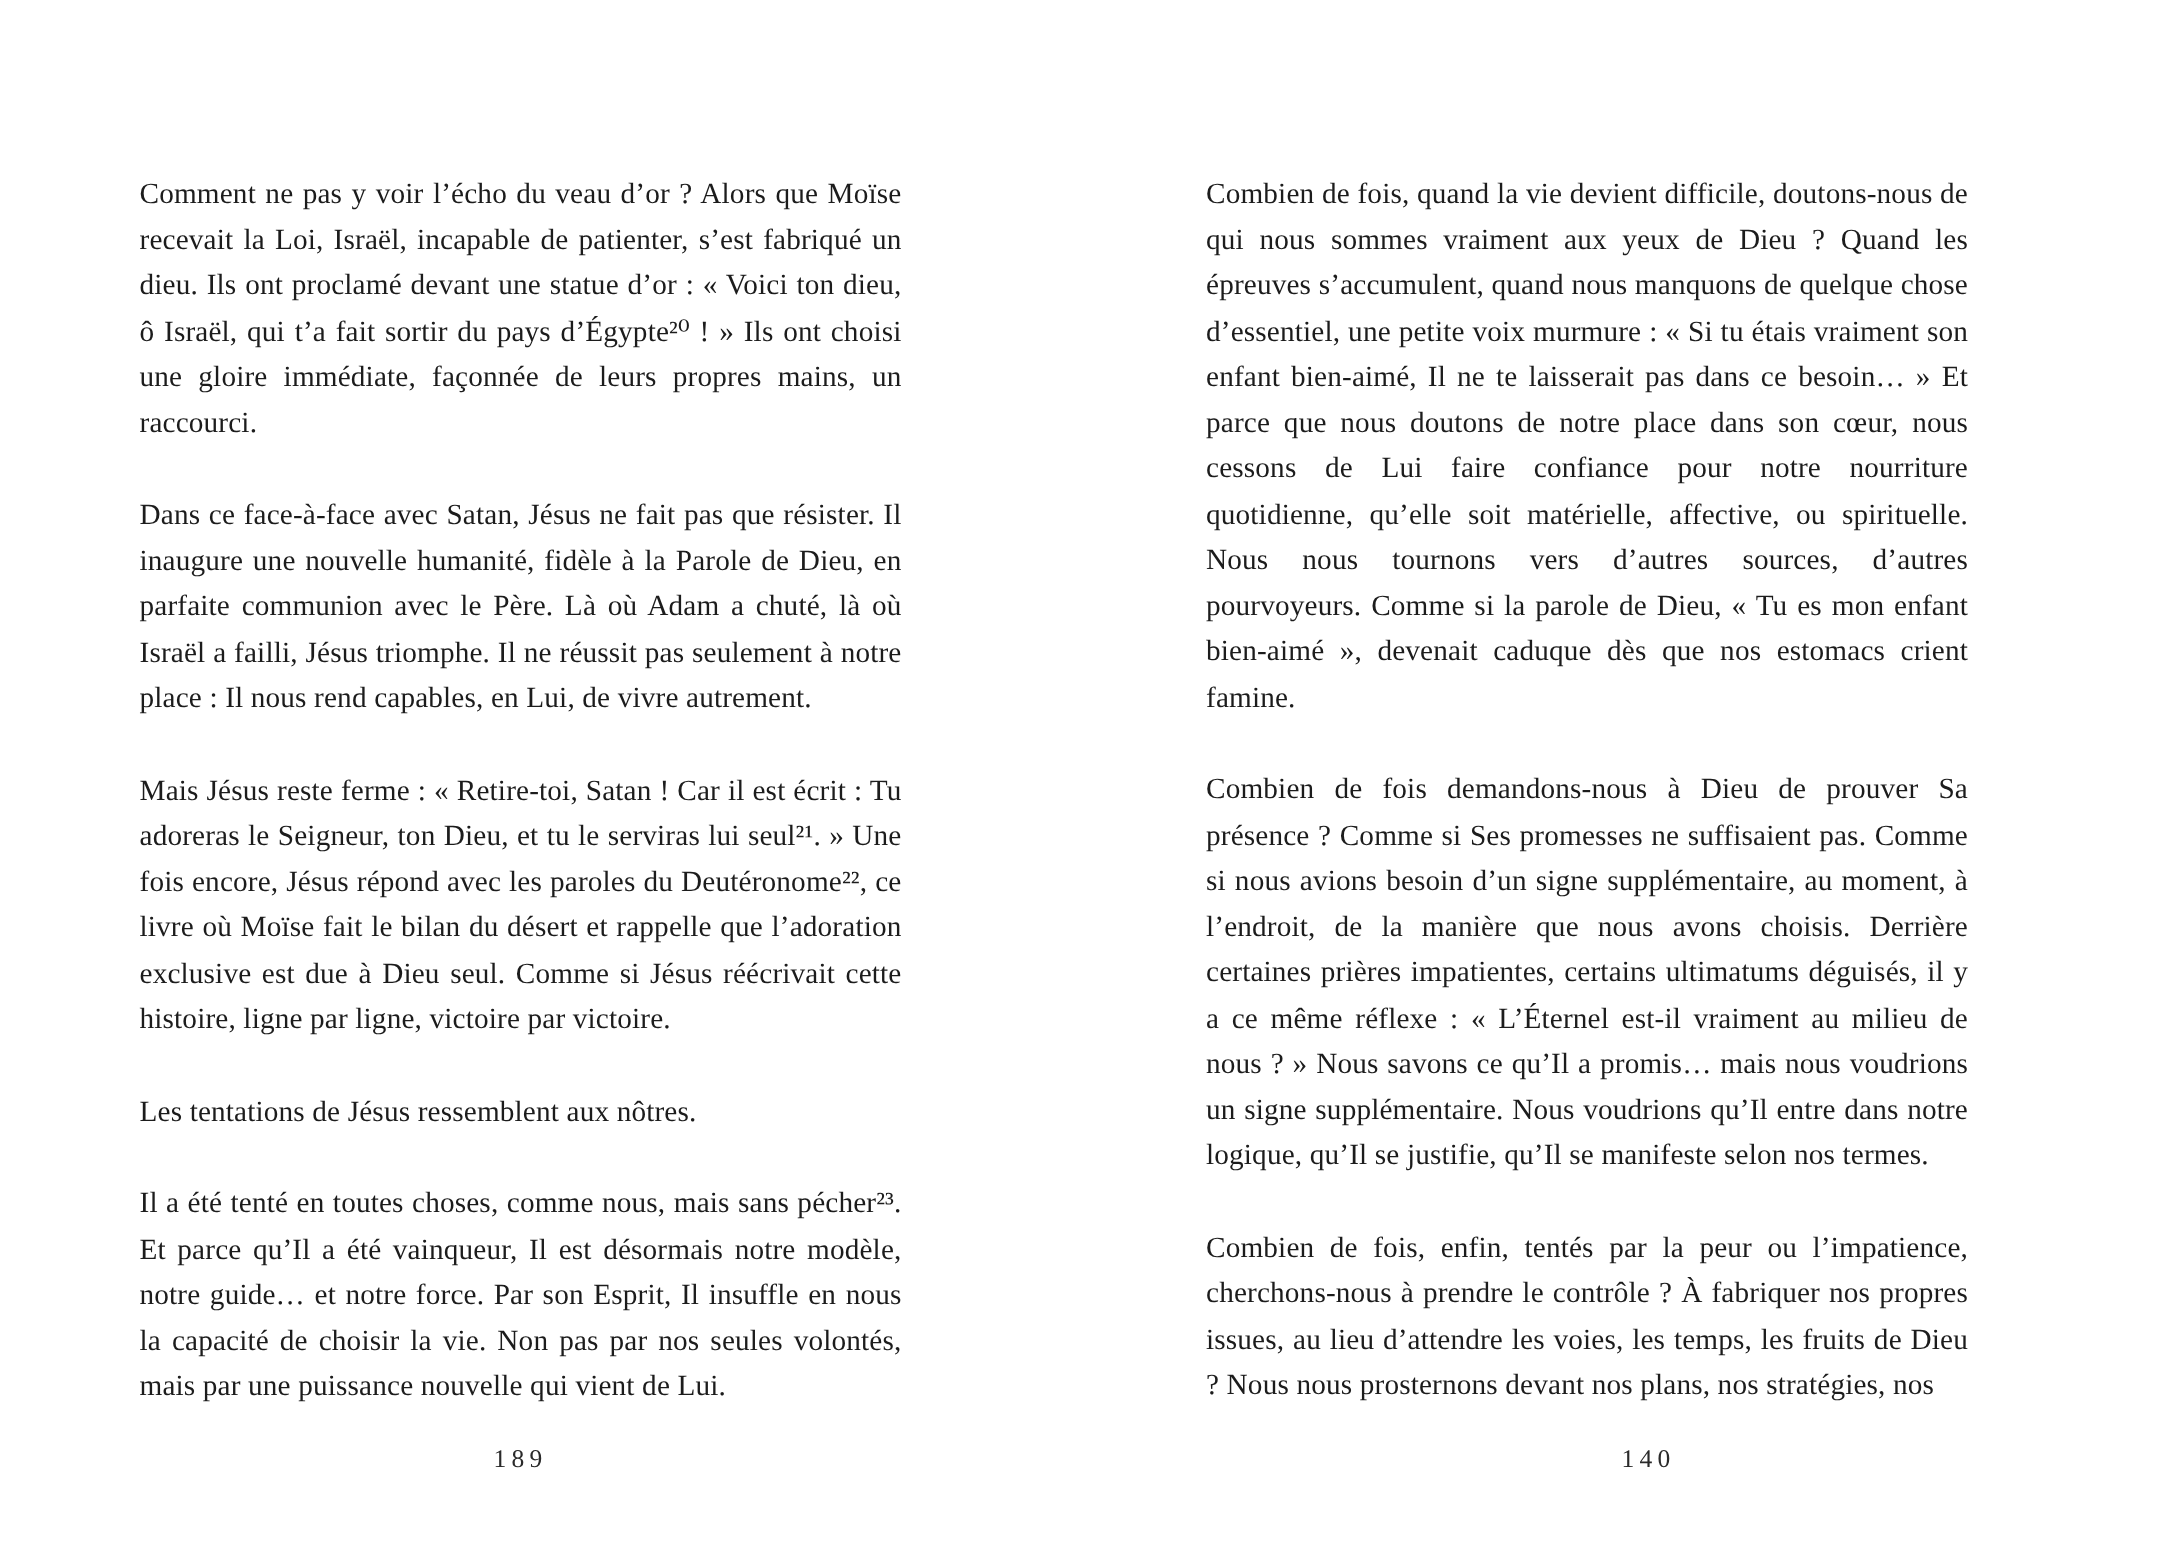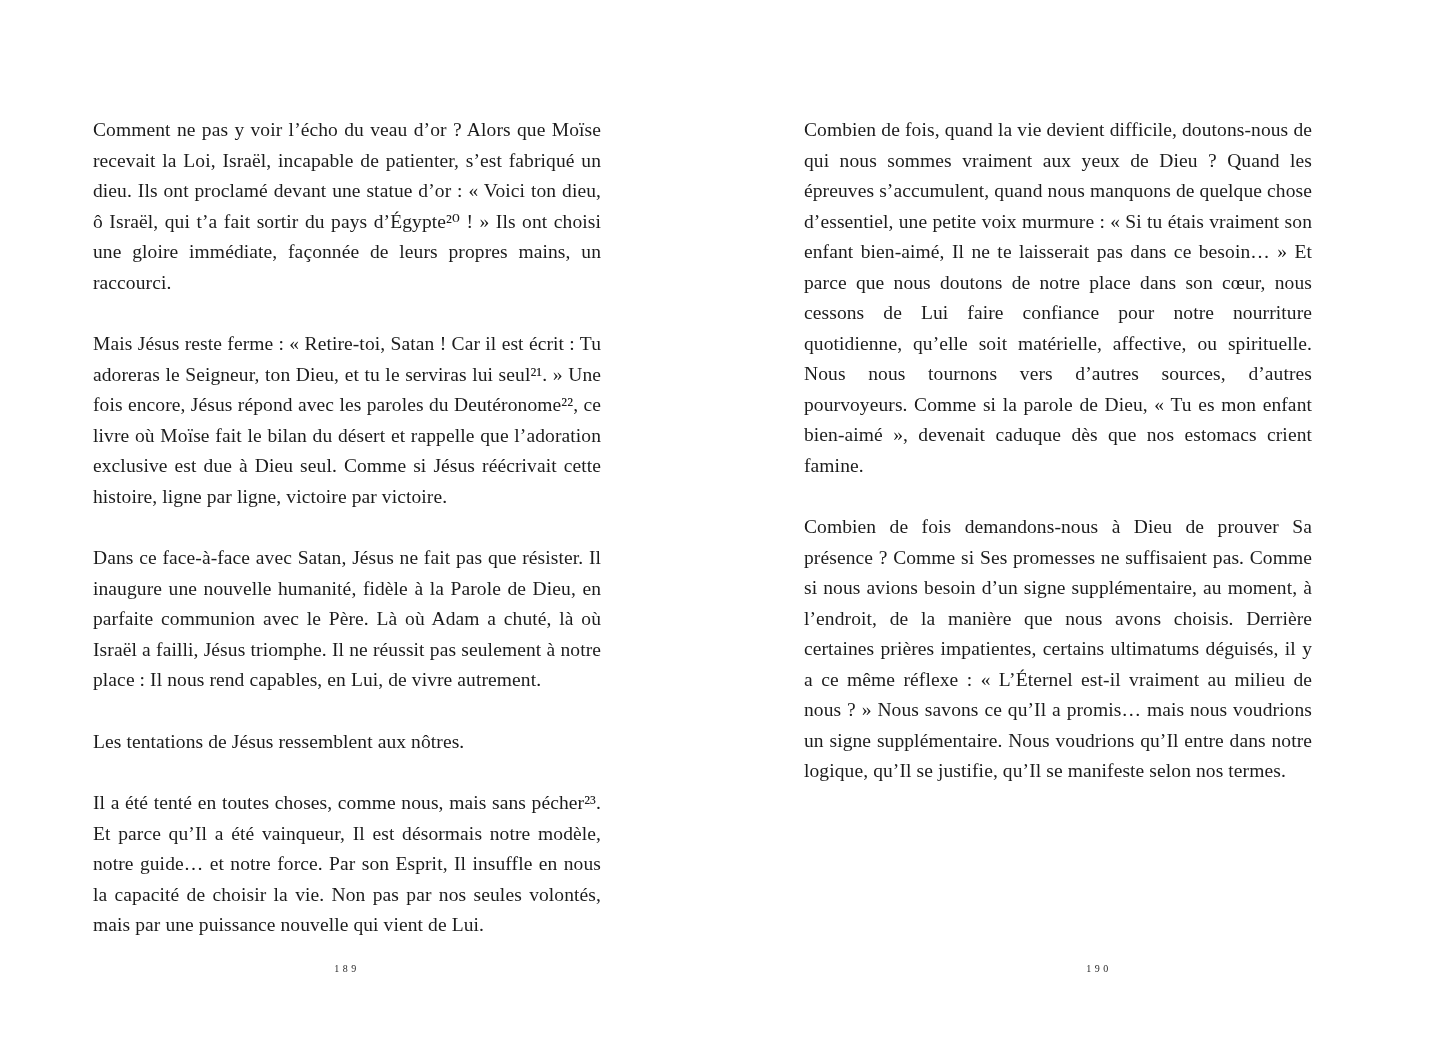--- a/index.html
+++ b/index.html
@@ -29,39 +29,40 @@
   .page-text.left  { left: 93px; }
   .page-text.right { left: 804px; }
   .page-text p { margin: 0 0 31px 0; text-align: justify; }
   .page-text p:last-child { margin-bottom: 0; }
   .folio {
     position: absolute;
     top: 963px;
     width: 508px;
     text-align: center;
     color: #2a2a2a;
-    font-size: 10px;
+    font-size: 17px;
     letter-spacing: 3.5px;
   }
   .folio.left  { left: 93px; }
   .folio.right { left: 845px; }
 </style>
 </head>
 <body>
 
 <div class="spread">
 
   <div class="page-text left">
     <p>Comment ne pas y voir l’écho du veau d’or ? Alors que Moïse recevait la Loi, Israël, incapable de patienter, s’est fabriqué un dieu. Ils ont proclamé devant une statue d’or : « Voici ton dieu, ô Israël, qui t’a fait sortir du pays d’Égypte²⁰ ! » Ils ont choisi une gloire immédiate, façonnée de leurs propres mains, un raccourci.</p>
+    <p>Dans ce face-à-face avec Satan, Jésus ne fait pas que résister. Il inaugure une nouvelle humanité, fidèle à la Parole de Dieu, en parfaite communion avec le Père. Là où Adam a chuté, là où Israël a failli, Jésus triomphe. Il ne réussit pas seulement à notre place : Il nous rend capables, en Lui, de vivre autrement.</p>
     <p>Mais Jésus reste ferme : « Retire-toi, Satan ! Car il est écrit : Tu adoreras le Seigneur, ton Dieu, et tu le serviras lui seul²¹. » Une fois encore, Jésus répond avec les paroles du Deutéronome²², ce livre où Moïse fait le bilan du désert et rappelle que l’adoration exclusive est due à Dieu seul. Comme si Jésus réécrivait cette histoire, ligne par ligne, victoire par victoire.</p>
-    <p>Dans ce face-à-face avec Satan, Jésus ne fait pas que résister. Il inaugure une nouvelle humanité, fidèle à la Parole de Dieu, en parfaite communion avec le Père. Là où Adam a chuté, là où Israël a failli, Jésus triomphe. Il ne réussit pas seulement à notre place : Il nous rend capables, en Lui, de vivre autrement.</p>
     <p>Les tentations de Jésus ressemblent aux nôtres.</p>
     <p>Il a été tenté en toutes choses, comme nous, mais sans pécher²³. Et parce qu’Il a été vainqueur, Il est désormais notre modèle, notre guide… et notre force. Par son Esprit, Il insuffle en nous la capacité de choisir la vie. Non pas par nos seules volontés, mais par une puissance nouvelle qui vient de Lui.</p>
   </div>
   <div class="folio left">189</div>
 
   <div class="page-text right">
     <p>Combien de fois, quand la vie devient difficile, doutons-nous de qui nous sommes vraiment aux yeux de Dieu ? Quand les épreuves s’accumulent, quand nous manquons de quelque chose d’essentiel, une petite voix murmure : « Si tu étais vraiment son enfant bien-aimé, Il ne te laisserait pas dans ce besoin… » Et parce que nous doutons de notre place dans son cœur, nous cessons de Lui faire confiance pour notre nourriture quotidienne, qu’elle soit matérielle, affective, ou spirituelle. Nous nous tournons vers d’autres sources, d’autres pourvoyeurs. Comme si la parole de Dieu, « Tu es mon enfant bien-aimé », devenait caduque dès que nos estomacs crient famine.</p>
     <p>Combien de fois demandons-nous à Dieu de prouver Sa présence ? Comme si Ses promesses ne suffisaient pas. Comme si nous avions besoin d’un signe supplémentaire, au moment, à l’endroit, de la manière que nous avons choisis. Derrière certaines prières impatientes, certains ultimatums déguisés, il y a ce même réflexe : « L’Éternel est-il vraiment au milieu de nous ? » Nous savons ce qu’Il a promis… mais nous voudrions un signe supplémentaire. Nous voudrions qu’Il entre dans notre logique, qu’Il se justifie, qu’Il se manifeste selon nos termes.</p>
+    <p>Combien de fois, enfin, tentés par la peur ou l’impatience, cherchons-nous à prendre le contrôle ? À fabriquer nos propres issues, au lieu d’attendre les voies, les temps, les fruits de Dieu ? Nous nous prosternons devant nos plans, nos stratégies, nos</p>
   </div>
-  <div class="folio right">190</div>
+  <div class="folio right">140</div>
 
 </div>
 
 </body></html>

